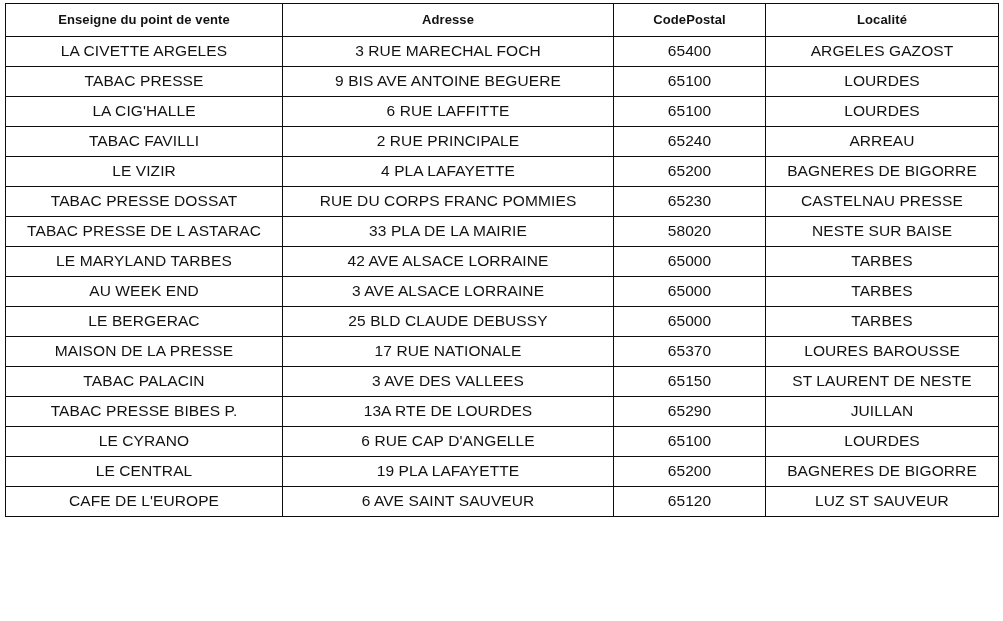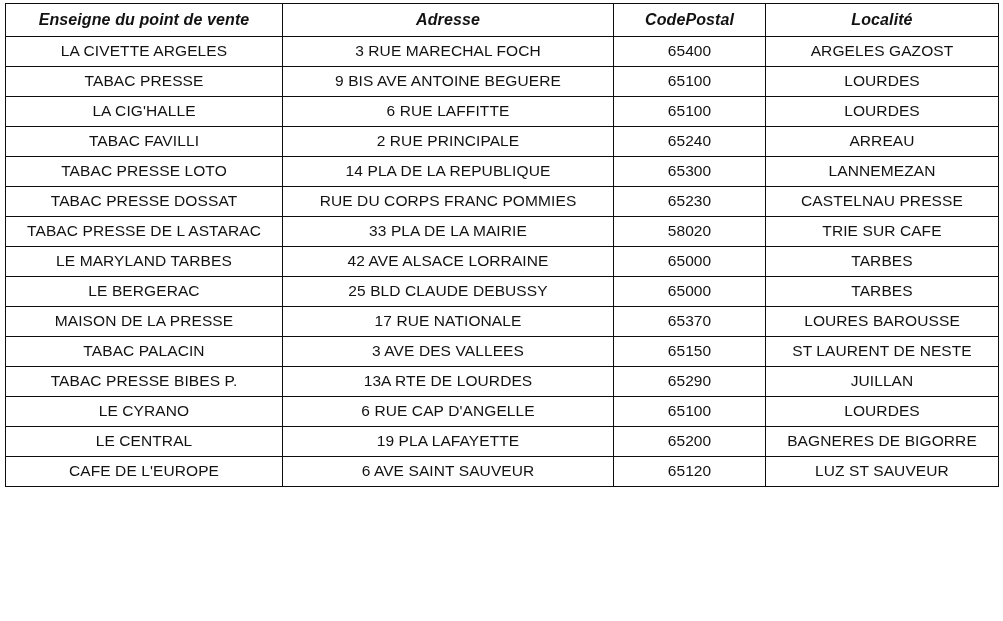--- a/index.html
+++ b/index.html
@@ -39,24 +39,23 @@
     vertical-align: middle;
     font-size: 15.5px;
     line-height: 1.05;
     padding: 2px 3px;
     height: 25px;
     white-space: nowrap;
     overflow: hidden;
   }
   table.pos-table thead th {
     font-weight: bold;
-    font-size: 16px;
+    font-size: 13px;
     height: 28px;
     letter-spacing: 0.1px;
-    font-style: italic;
   }
   table.pos-table tbody td {
     font-weight: normal;
     letter-spacing: 0.1px;
   }
 </style>
 </head>
 <body>
 
 <div class="sheet">
@@ -94,40 +93,46 @@
           <td>65100</td>
           <td>LOURDES</td>
         </tr>
         <tr>
           <td>TABAC  FAVILLI</td>
           <td>2 RUE PRINCIPALE</td>
           <td>65240</td>
           <td>ARREAU</td>
         </tr>
         <tr>
-          <td>TABAC PRESSE LOTO</td>
-          <td>14 PLA DE LA REPUBLIQUE</td>
-          <td>65300</td>
-          <td>LANNEMEZAN</td>
+          <td>LE VIZIR</td>
+          <td>4 PLA  LAFAYETTE</td>
+          <td>65200</td>
+          <td>BAGNERES DE BIGORRE</td>
         </tr>
         <tr>
           <td>TABAC PRESSE DOSSAT</td>
           <td>RUE DU CORPS FRANC POMMIES</td>
           <td>65230</td>
           <td>CASTELNAU PRESSE</td>
         </tr>
         <tr>
           <td>TABAC PRESSE DE L ASTARAC</td>
           <td>33 PLA DE LA MAIRIE</td>
           <td>58020</td>
-          <td>TRIE SUR CAFE</td>
+          <td>NESTE SUR BAISE</td>
         </tr>
         <tr>
           <td>LE MARYLAND TARBES</td>
           <td>42 AVE ALSACE LORRAINE</td>
+          <td>65000</td>
+          <td>TARBES</td>
+        </tr>
+        <tr>
+          <td>AU WEEK END</td>
+          <td>3 AVE ALSACE LORRAINE</td>
           <td>65000</td>
           <td>TARBES</td>
         </tr>
         <tr>
           <td>LE BERGERAC</td>
           <td>25 BLD CLAUDE DEBUSSY</td>
           <td>65000</td>
           <td>TARBES</td>
         </tr>
         <tr>

